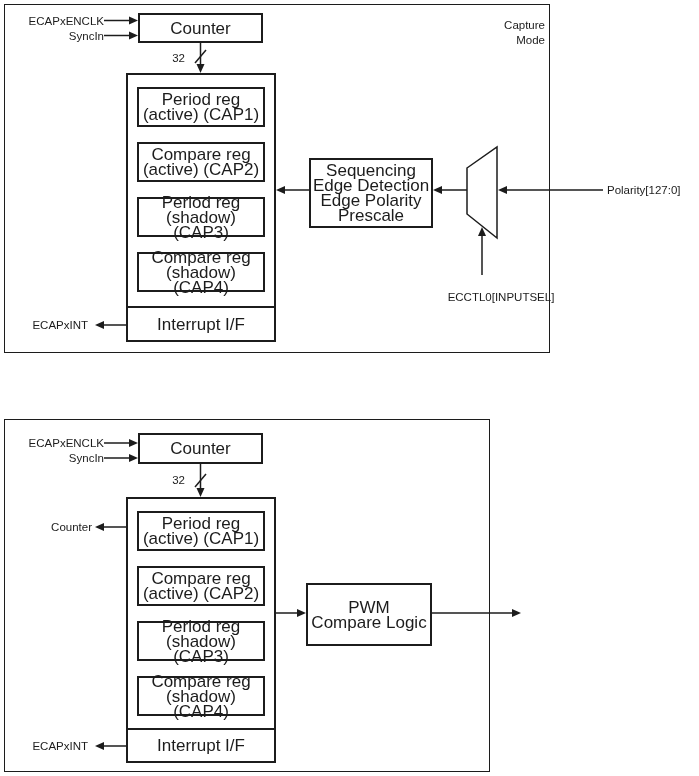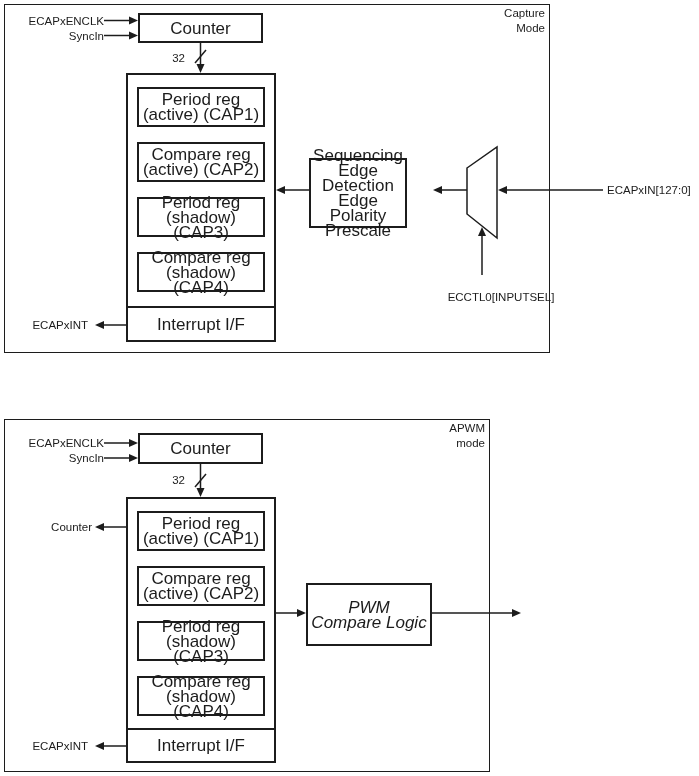--- a/index.html
+++ b/index.html
@@ -48,21 +48,21 @@
   svg.wires polygon.head { fill: #1c1c1c; stroke: none; }
   svg.wires polygon.mux { fill: #ffffff; stroke: #1c1c1c; stroke-width: 1.5; }
 </style>
 </head>
 <body>
 
 <div class="canvas">
 
   <div class="outer" style="left:4px; top:4px; width:546px; height:349px;"></div>
 
-  <div class="lbl r" style="left:445px; top:6px; width:100px;text-align:right;">Capture
+  <div class="lbl r" style="left:445px; top:18px; width:100px;text-align:right;">Capture
 Mode</div>
 
   <div class="box" style="left:138px; top:13px; width:125px; height:30px;">
     <span>Counter</span>
   </div>
 
   <div class="lbl r" style="left:8px; top:14px; width:96px;">ECAPxENCLK</div>
   <div class="lbl r" style="left:8px; top:29px; width:96px;">SyncIn</div>
 
   <div class="lbl r" style="left:150px; top:51px; width:35px;">32</div>
@@ -85,35 +85,33 @@
     <span>Compare reg
 (shadow) (CAP4)</span>
   </div>
 
   <div class="box" style="left:126px; top:306px; width:150px; height:36px;">
     <span>Interrupt I/F</span>
   </div>
 
   <div class="lbl r" style="left:8px; top:318px; width:80px;">ECAPxINT</div>
 
-  <div class="box" style="left:309px; top:158px; width:98px; height:70px;">
+  <div class="box" style="left:309px; top:158px; width:124px; height:70px;">
     <span>Sequencing
 Edge Detection
 Edge Polarity
 Prescale</span>
   </div>
 
   <div class="lbl c" style="left:431px; top:290px; width:140px;">ECCTL0[INPUTSEL]</div>
 
-  <div class="lbl" style="left:607px; top:183px; width:92px;">ECAPxIN[127:0]</div>
+  <div class="lbl" style="left:607px; top:183px; width:92px;">Polarity[127:0]</div>
 
   <div class="outer" style="left:4px; top:419px; width:486px; height:353px;"></div>
 
-  <div class="lbl r" style="left:385px; top:421px; width:100px;">APWM
-mode</div>
 
   <div class="box" style="left:138px; top:433px; width:125px; height:31px;">
     <span>Counter</span>
   </div>
 
   <div class="lbl r" style="left:8px; top:436px; width:96px;">ECAPxENCLK</div>
   <div class="lbl r" style="left:8px; top:451px; width:96px;">SyncIn</div>
 
   <div class="lbl r" style="left:150px; top:473px; width:35px;">32</div>
 
@@ -137,21 +135,21 @@
     <span>Compare reg
 (shadow) (CAP4)</span>
   </div>
 
   <div class="box" style="left:126px; top:728px; width:150px; height:35px;">
     <span>Interrupt I/F</span>
   </div>
 
   <div class="lbl r" style="left:8px; top:739px; width:80px;">ECAPxINT</div>
 
-  <div class="box" style="left:306px; top:583px; width:126px; height:63px;font-style:italic;">
+  <div class="box" style="left:306px; top:583px; width:126px; height:63px;">
     <span>PWM
 Compare Logic</span>
   </div>
 
 
   <svg class="wires" width="699" height="776" viewBox="0 0 699 776">
 
     <line x1="104" y1="20.5" x2="131" y2="20.5"></line>
     <polygon class="head" points="138,20.5 129,16.5 129,24.5"></polygon>
 

